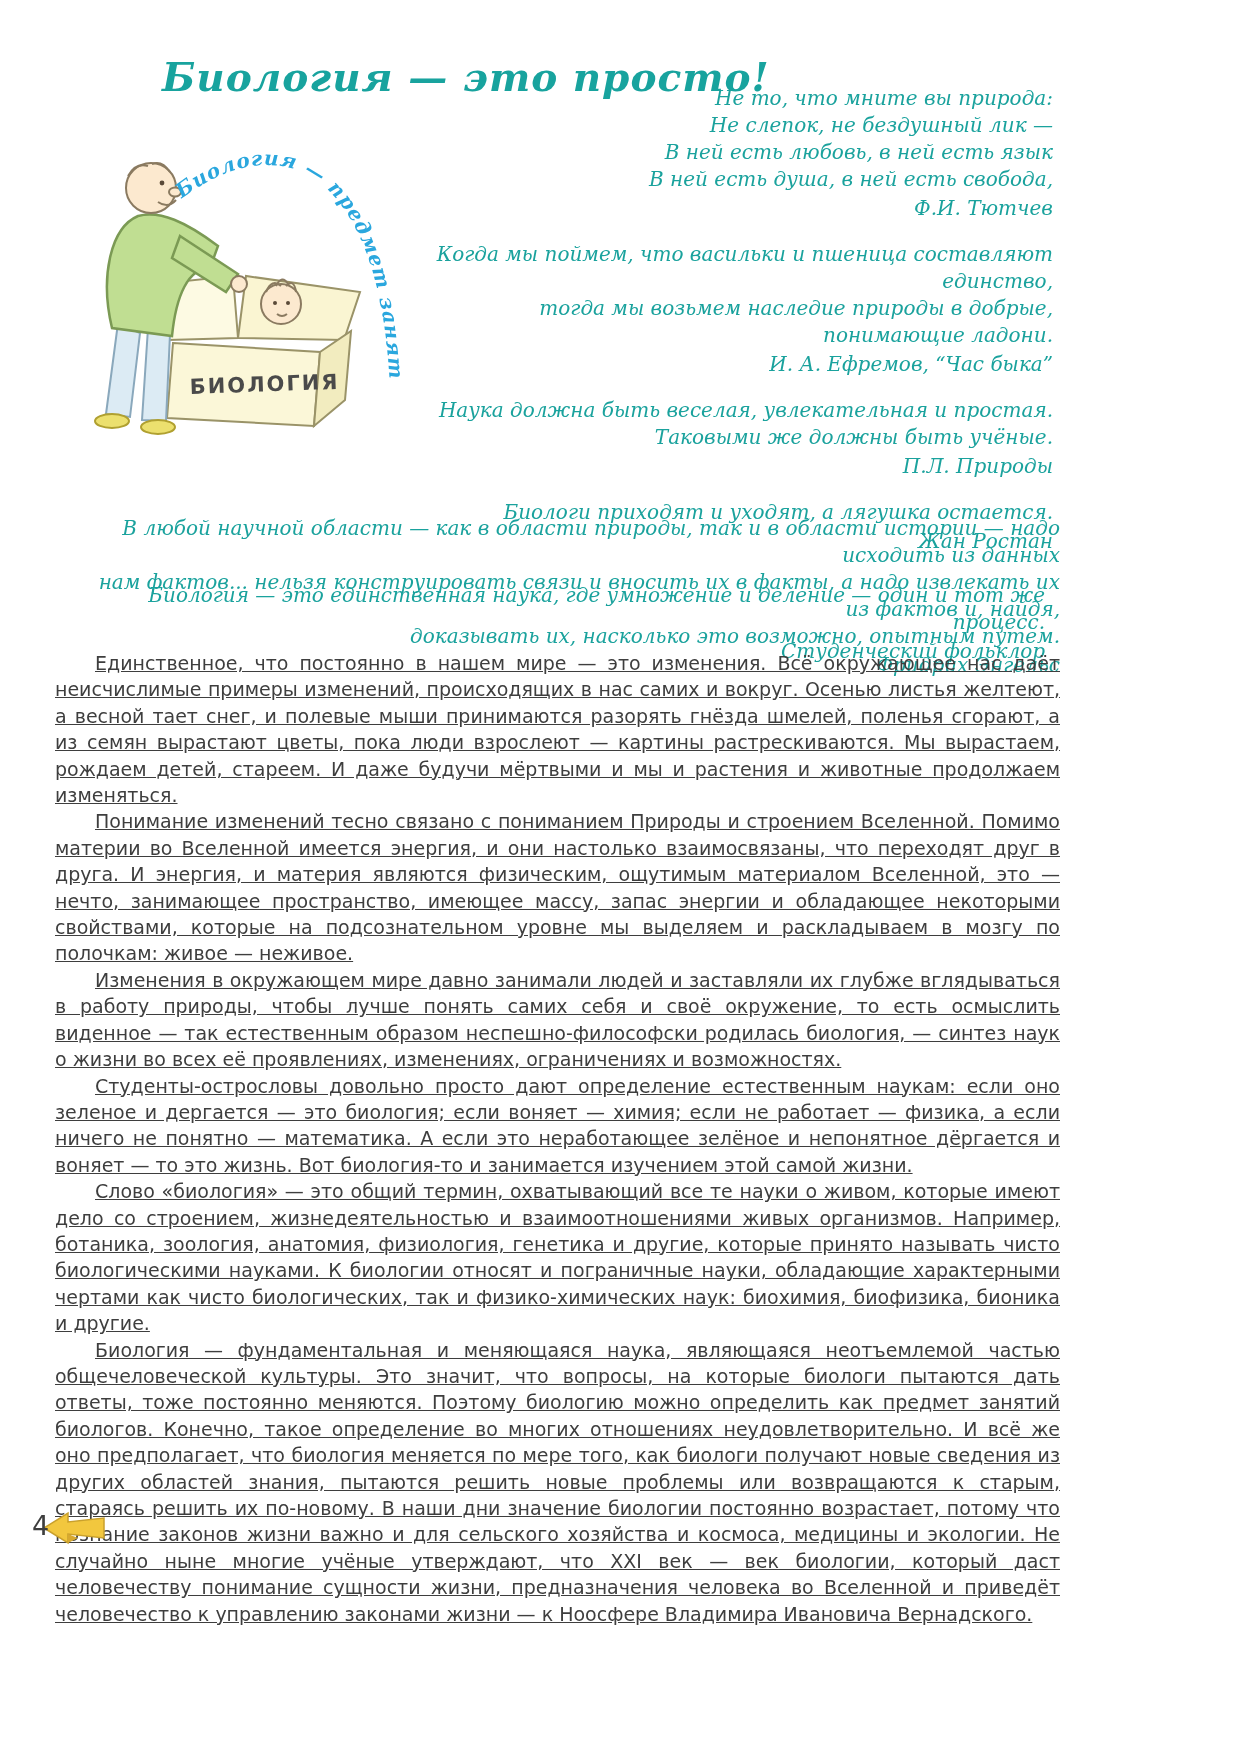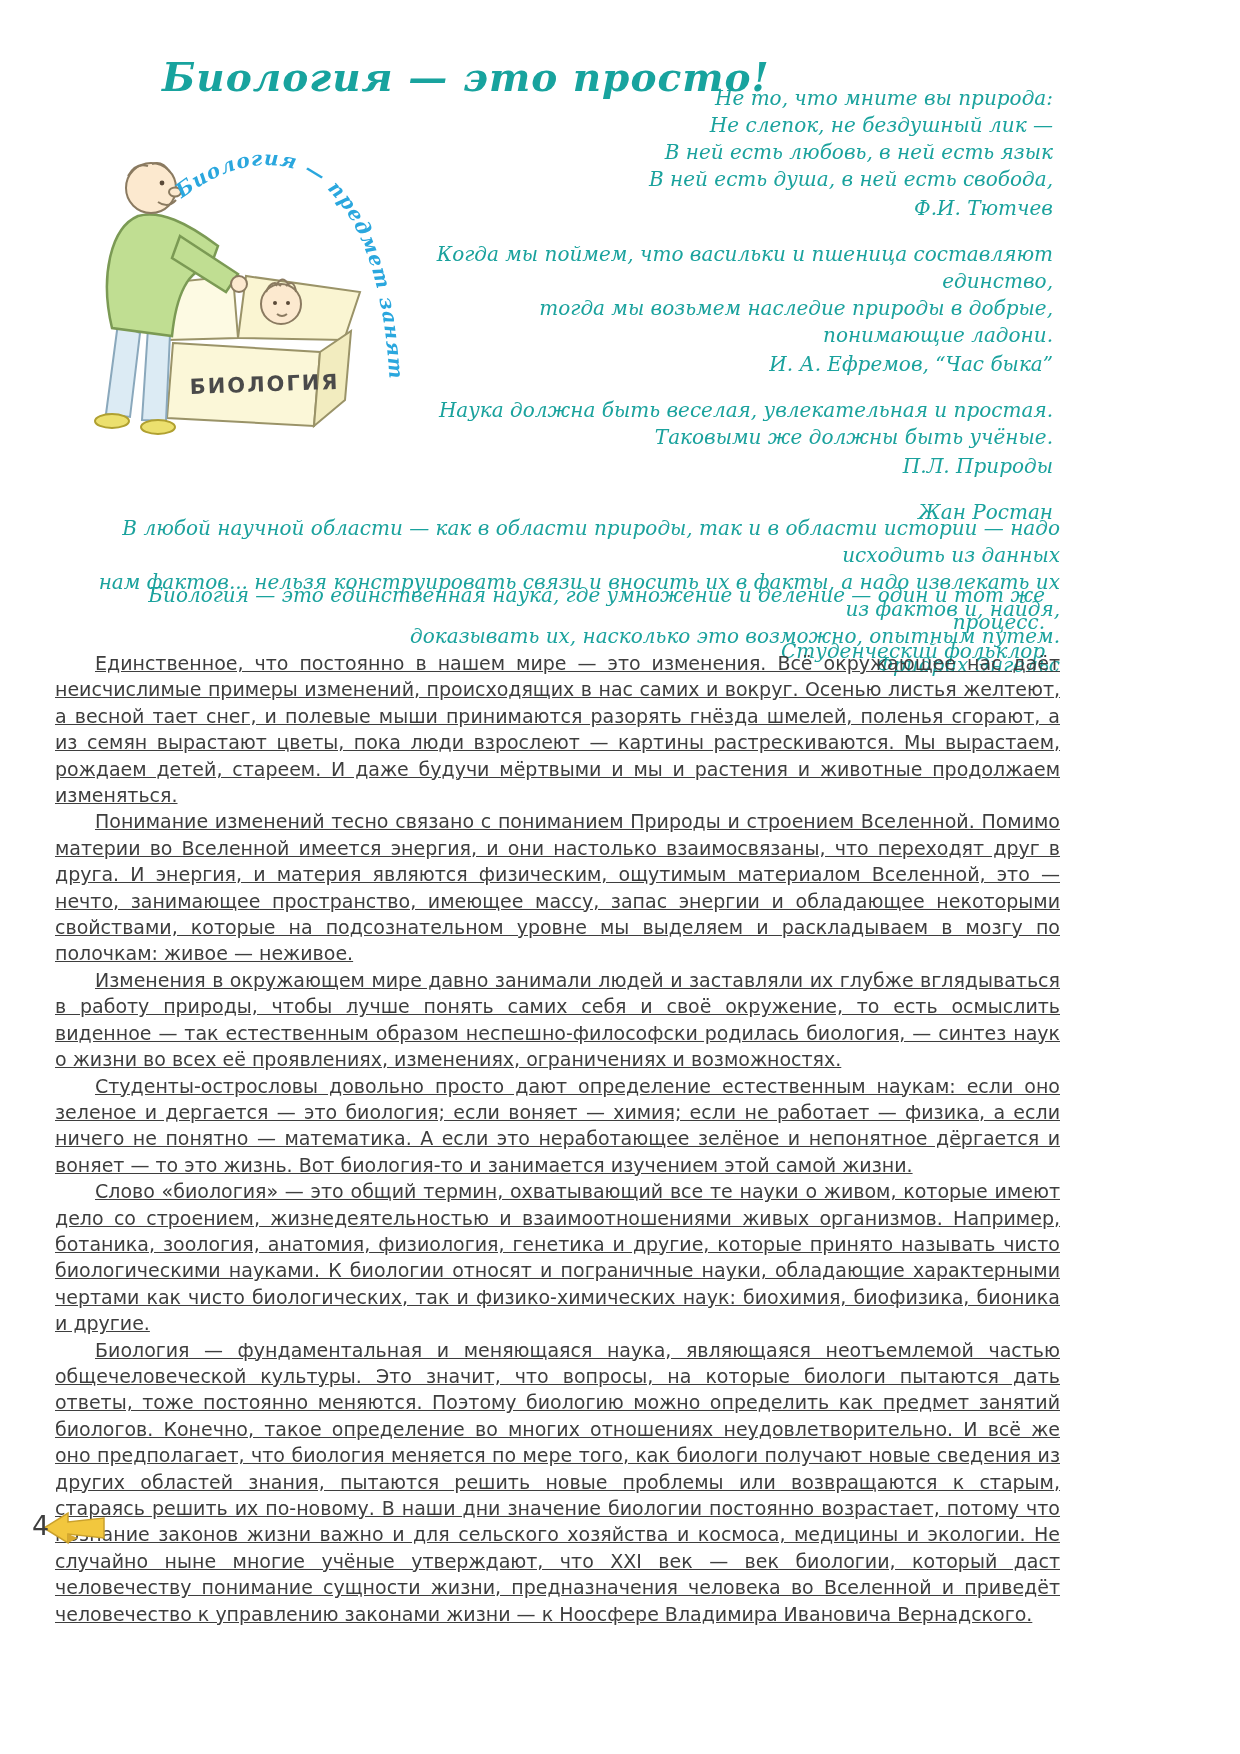--- a/index.html
+++ b/index.html
@@ -124,20 +124,21 @@
       <div class="qauthor">И. А. Ефремов, “Час быка”</div>
     </div>
 
     <div class="quote">
       <div>Наука должна быть веселая, увлекательная и простая.</div>
       <div>Таковыми же должны быть учёные.</div>
       <div class="qauthor">П.Л. Природы</div>
     </div>
 
     <div class="quote">
+      <div>Биологи приходят и уходят, а лягушка остается.</div>
       <div class="qauthor">Жан Ростан</div>
     </div>
 
   </div>
 
   <div class="quote-engels quote-font">
     <div>В любой научной области — как в области природы, так и в области истории — надо исходить из данных</div>
     <div>нам фактов... нельзя конструировать связи и вносить их в факты, а надо извлекать их из фактов и, найдя,</div>
     <div>доказывать их, насколько это возможно, опытным путем.</div>
     <div class="qauthor">Фридрих Энгельс</div>

